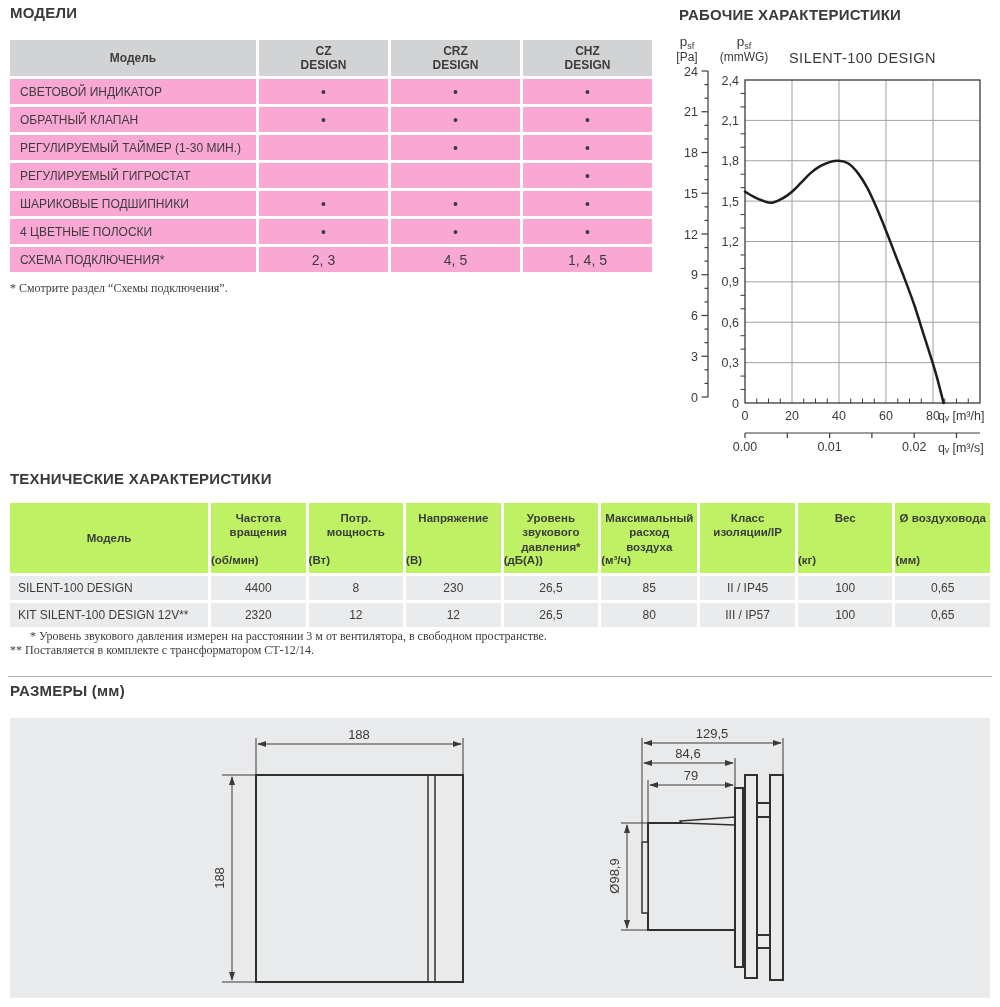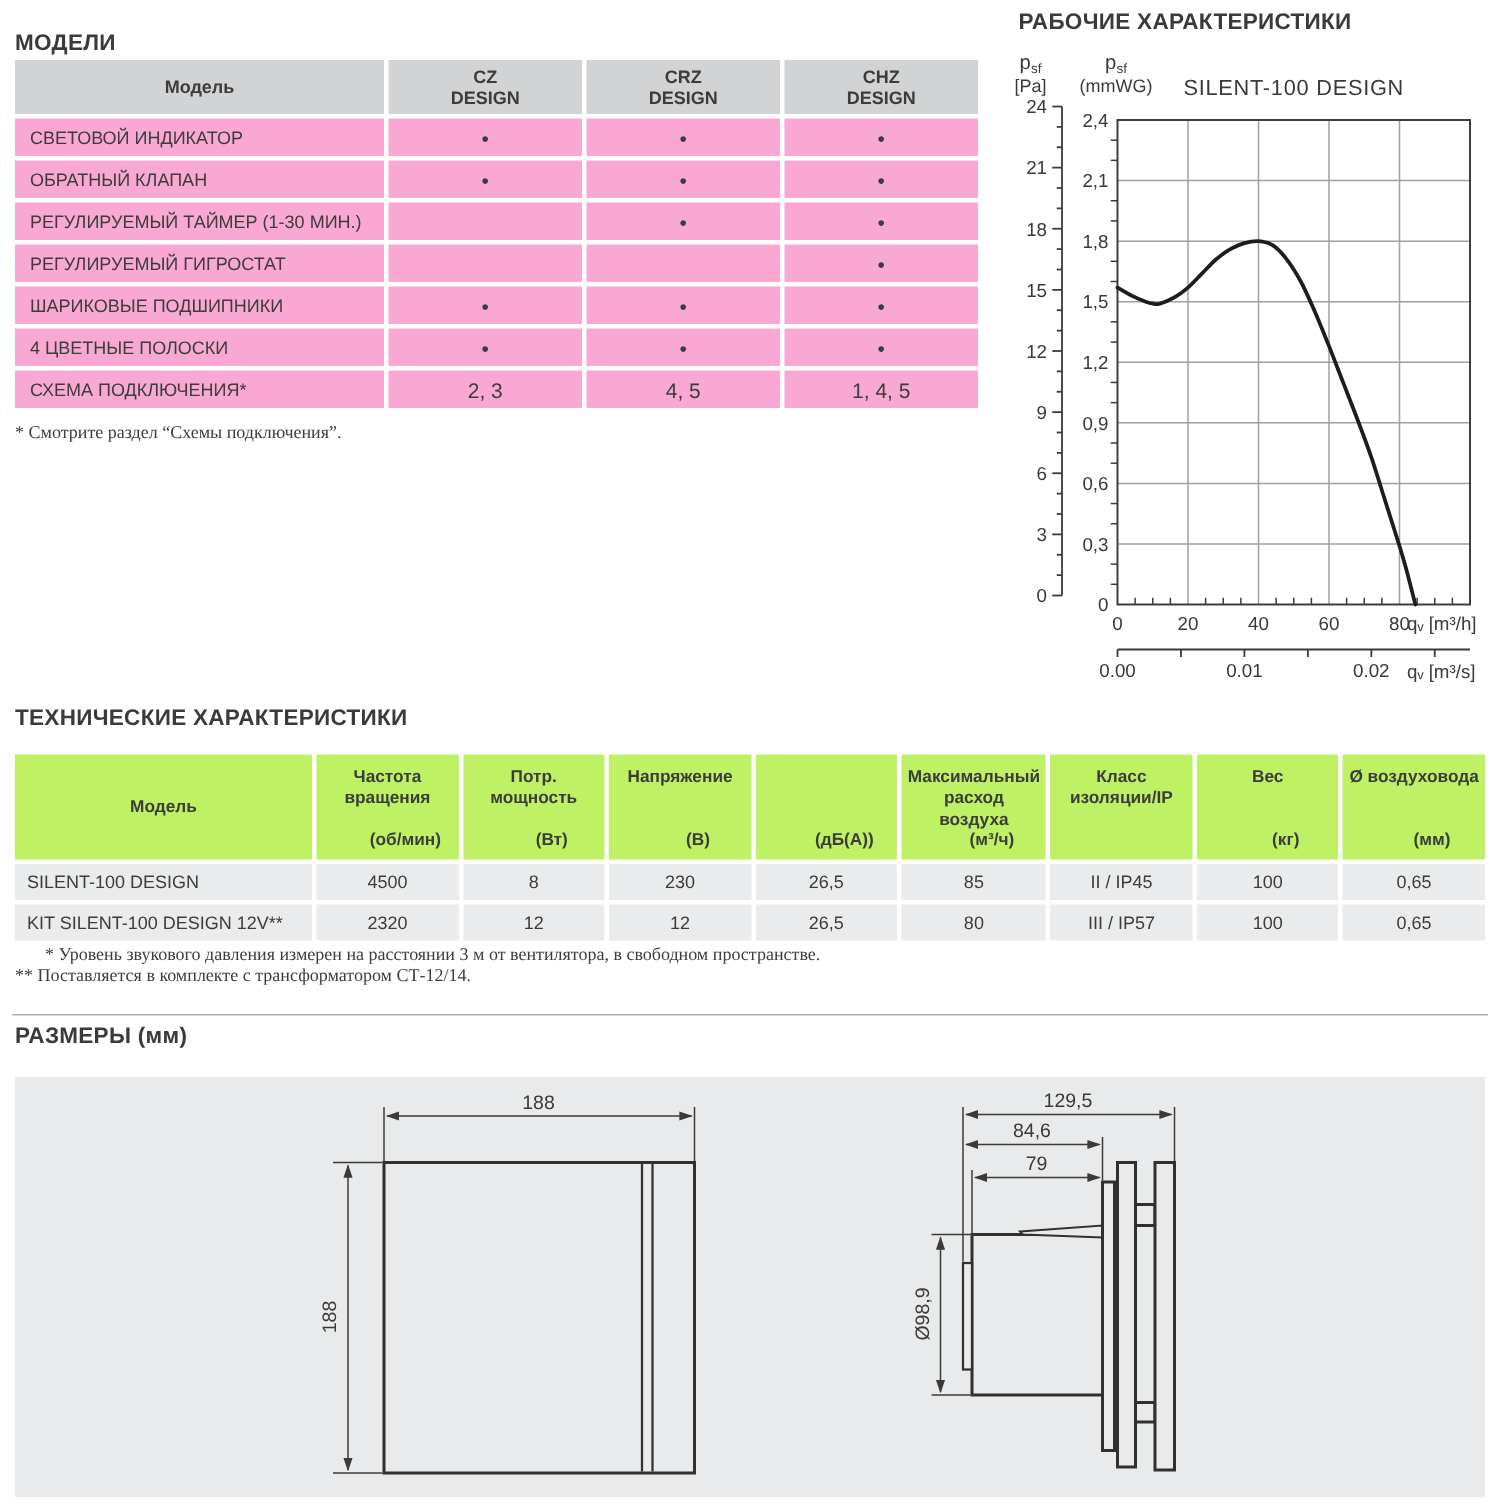--- a/index.html
+++ b/index.html
@@ -19,36 +19,36 @@
   .t1 .lbl{padding-left:10px;}
   .t1 .dot{justify-content:center;font-size:14px;}
   .foot{position:absolute;font-size:12px;color:#3c3c3b;font-family:Liberation Serif, serif;}
   
   .t2{position:absolute;left:10px;top:503px;width:980px;display:grid;
       grid-template-columns:198px repeat(8,1fr);
       grid-template-rows:70px 24px 24px;gap:3px;}
   .t2 .h2{background:#bef264;position:relative;font-weight:bold;font-size:11.5px;
           line-height:1.25;text-align:center;}
   .t2 .hname{padding:8px 4px 0 4px;}
-  .t2 .hunit{position:absolute;bottom:6px;left:12px;width:100%;text-align:center;}
+  .t2 .hunit{position:absolute;bottom:6px;left:0;width:100%;text-align:left;}
   .t2 .h2.model{display:flex;align-items:center;justify-content:center;}
   .t2 .c2{background:#eaebed;font-size:12px;display:flex;align-items:center;justify-content:center;}
   .t2 .c2.lbl{justify-content:flex-start;padding-left:8px;}
   
   .rule{position:absolute;left:8px;right:8px;top:676px;height:1px;background:#aaacae;}
   .panel{position:absolute;left:10px;top:718px;width:980px;height:280px;background:#e9eaeb;}
   svg text{fill:#3a3a39;}
   .chart-abs{position:absolute;left:660px;top:28px;}
   .draw-abs-l{position:absolute;left:200px;top:718px;}
   .draw-abs-r{position:absolute;left:600px;top:718px;}
 </style>
 </head>
 <body>
 
-<div class="sec-title" style="left:10px;top:20px;text-align:center;">МОДЕЛИ</div>
+<div class="sec-title" style="left:10px;top:4px;text-align:center;">МОДЕЛИ</div>
 <div class="sec-title" style="left:679px;top:6px;">РАБОЧИЕ ХАРАКТЕРИСТИКИ</div>
 <div class="sec-title" style="left:10px;top:470px;">ТЕХНИЧЕСКИЕ ХАРАКТЕРИСТИКИ</div>
 <div class="rule"></div>
 <div class="sec-title" style="left:10px;top:682px;">РАЗМЕРЫ (мм)</div>
 
 <div class="t1">
   <div class="h">
       <span>Модель</span>
     </div>
   <div class="h">
@@ -221,41 +221,42 @@
     </div>
   <div class="h2">
       <div class="hname">Потр. мощность</div>
       <div class="hunit">(Вт)</div>
     </div>
   <div class="h2">
       <div class="hname">Напряжение</div>
       <div class="hunit">(В)</div>
     </div>
   <div class="h2">
+      <div class="hname">Уровень звукового давления*</div>
       <div class="hunit">(дБ(А))</div>
     </div>
   <div class="h2">
       <div class="hname">Максимальный расход воздуха</div>
       <div class="hunit">(м³/ч)</div>
     </div>
   <div class="h2">
       <div class="hname">Класс изоляции/IP</div>
       <div class="hunit"></div>
     </div>
   <div class="h2">
       <div class="hname">Вес</div>
       <div class="hunit">(кг)</div>
     </div>
   <div class="h2">
       <div class="hname">Ø воздуховода</div>
       <div class="hunit">(мм)</div>
     </div>
 
   <div class="c2 lbl">SILENT-100 DESIGN</div>
-  <div class="c2">4500</div>
+  <div class="c2">4400</div>
   <div class="c2">8</div>
   <div class="c2">230</div>
   <div class="c2">26,5</div>
   <div class="c2">85</div>
   <div class="c2">II / IP45</div>
   <div class="c2">100</div>
   <div class="c2">0,65</div>
 
   <div class="c2 lbl">KIT SILENT-100 DESIGN 12V**</div>
   <div class="c2">2320</div>

